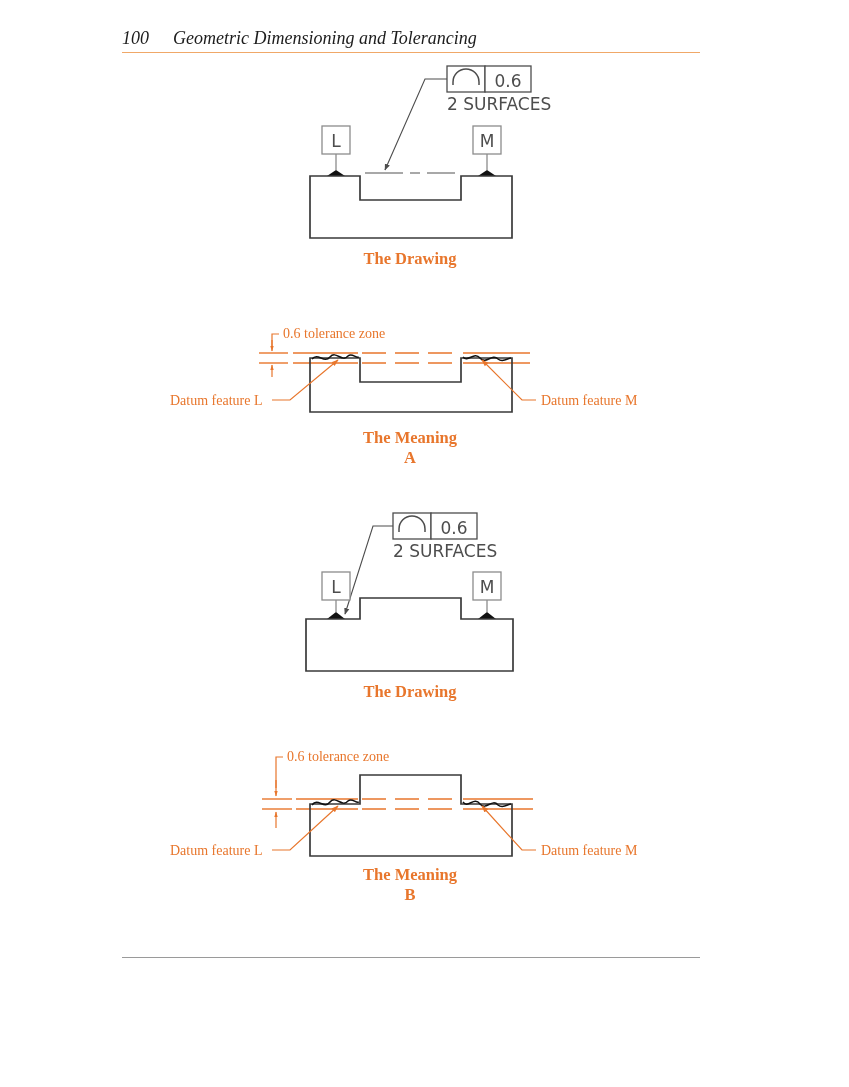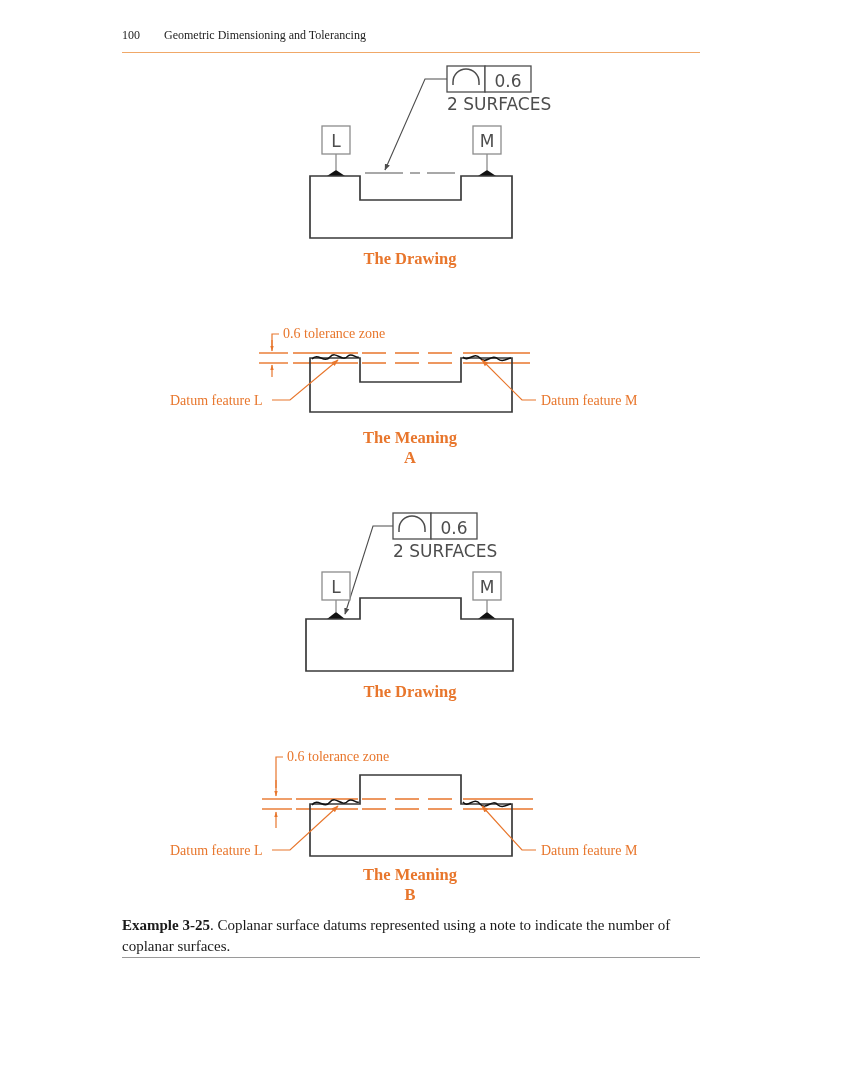--- a/index.html
+++ b/index.html
@@ -23,21 +23,22 @@
     height: 1087px;
   }
 
   
   .runhead {
     position: absolute;
     left: 122px;
     top: 28px;
     width: 578px;
     height: 24px;
-    font-size: 12px;
+    font-style: italic;
+    font-size: 18px;
     color: #1c1c1c;
     white-space: nowrap;
   }
   .runhead .pagenum {
     display: inline-block;
     margin-right: 24px;
   }
   .runhead-rule {
     position: absolute;
     left: 122px;
@@ -254,18 +255,15 @@
         <text x="541" y="855" class="t-orange">Datum feature M</text>
         <path d="M536,850 L522,850 L482,806" fill="none" stroke="#e8762c" stroke-width="1.2" marker-end="url(#arrowOrange)"></path>
 
         <text x="410" y="880" text-anchor="middle" class="t-orange-bold">The Meaning</text>
         <text x="410" y="900" text-anchor="middle" class="t-orange-bold">B</text>
       </g>
 
     </svg>
   </div>
 
-  <div class="caption">
-    <b>Example 3-25</b><span>. Coplanar surface datums represented using a note to indicate the number of coplanar surfaces.</span>
-  </div>
   <div class="caption-rule"></div>
 
 </div>
 
 </body></html>

